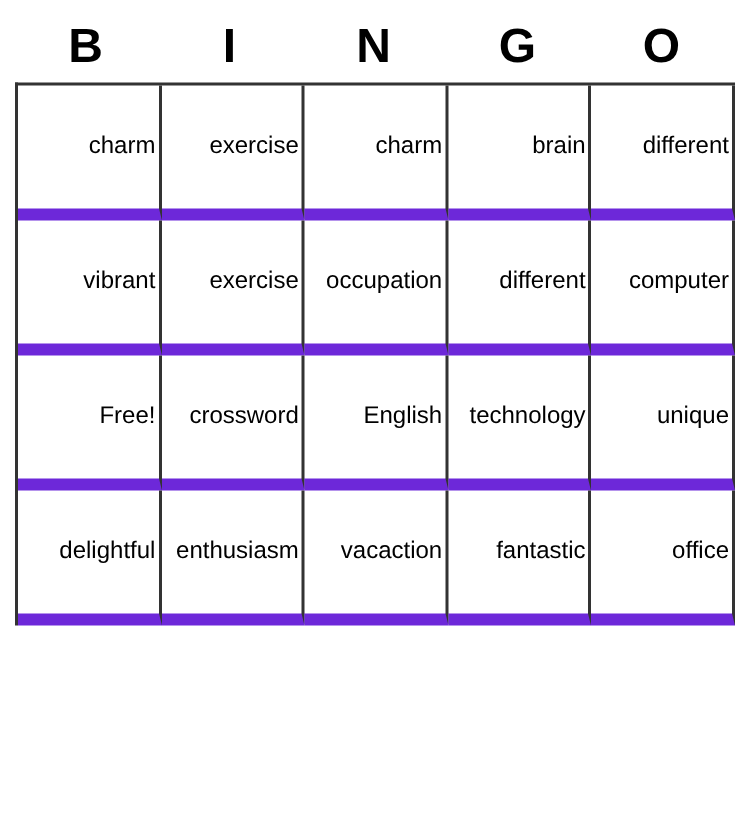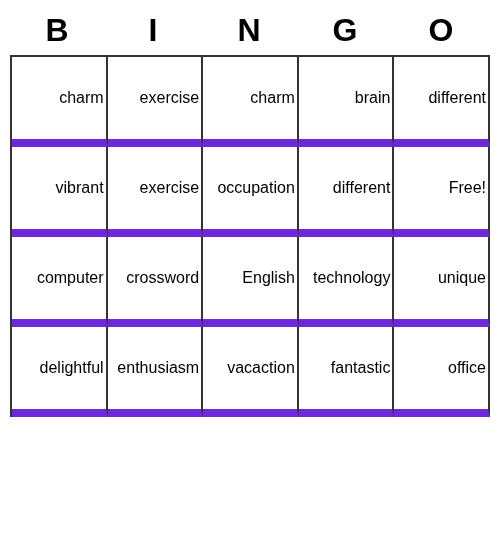--- a/index.html
+++ b/index.html
@@ -96,24 +96,24 @@
       <div class="bingo-cell">
         <span class="lg">exercise</span>
       </div>
       <div class="bingo-cell">
         <span class="xs">occupation</span>
       </div>
       <div class="bingo-cell">
         <span class="md">different</span>
       </div>
       <div class="bingo-cell">
-        <span class="xl">Free!</span>
+        <span class="md">computer</span>
       </div>
       <div class="bingo-cell">
-        <span class="md">computer</span>
+        <span class="xl">Free!</span>
       </div>
       <div class="bingo-cell">
         <span class="sm">crossword</span>
       </div>
       <div class="bingo-cell">
         <span class="lg">English</span>
       </div>
       <div class="bingo-cell">
         <span class="xs">technology</span>
       </div>

